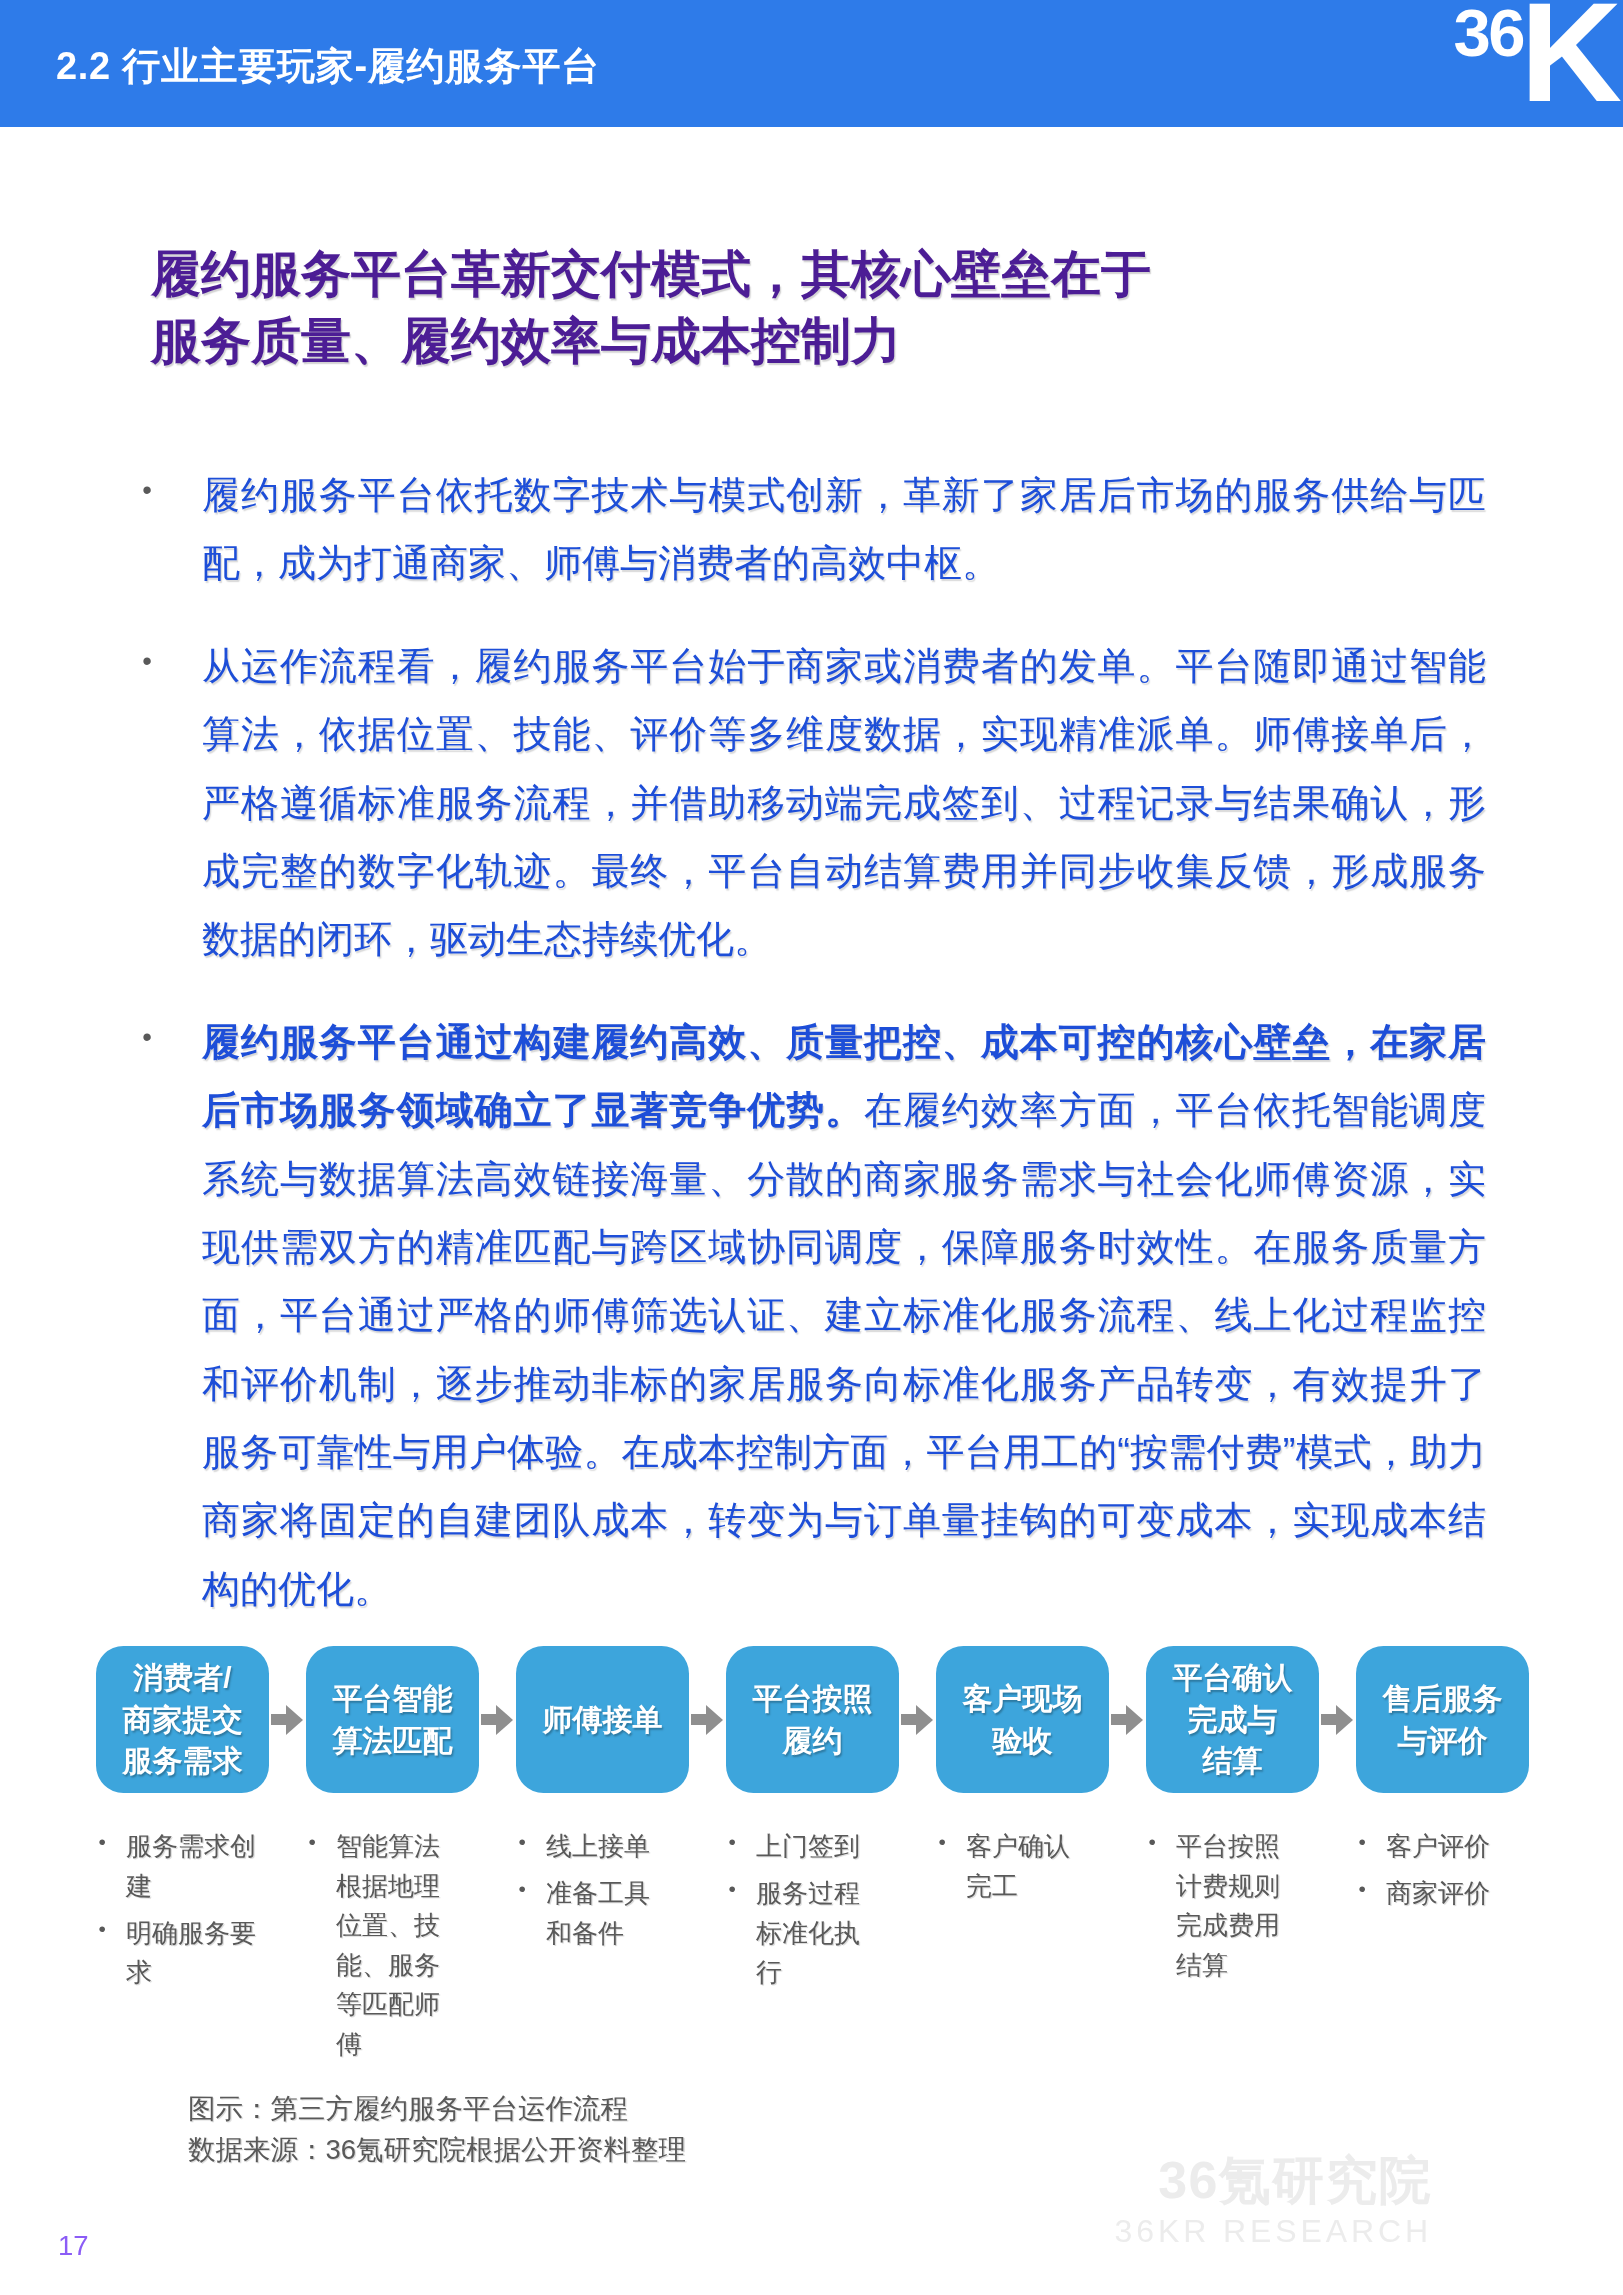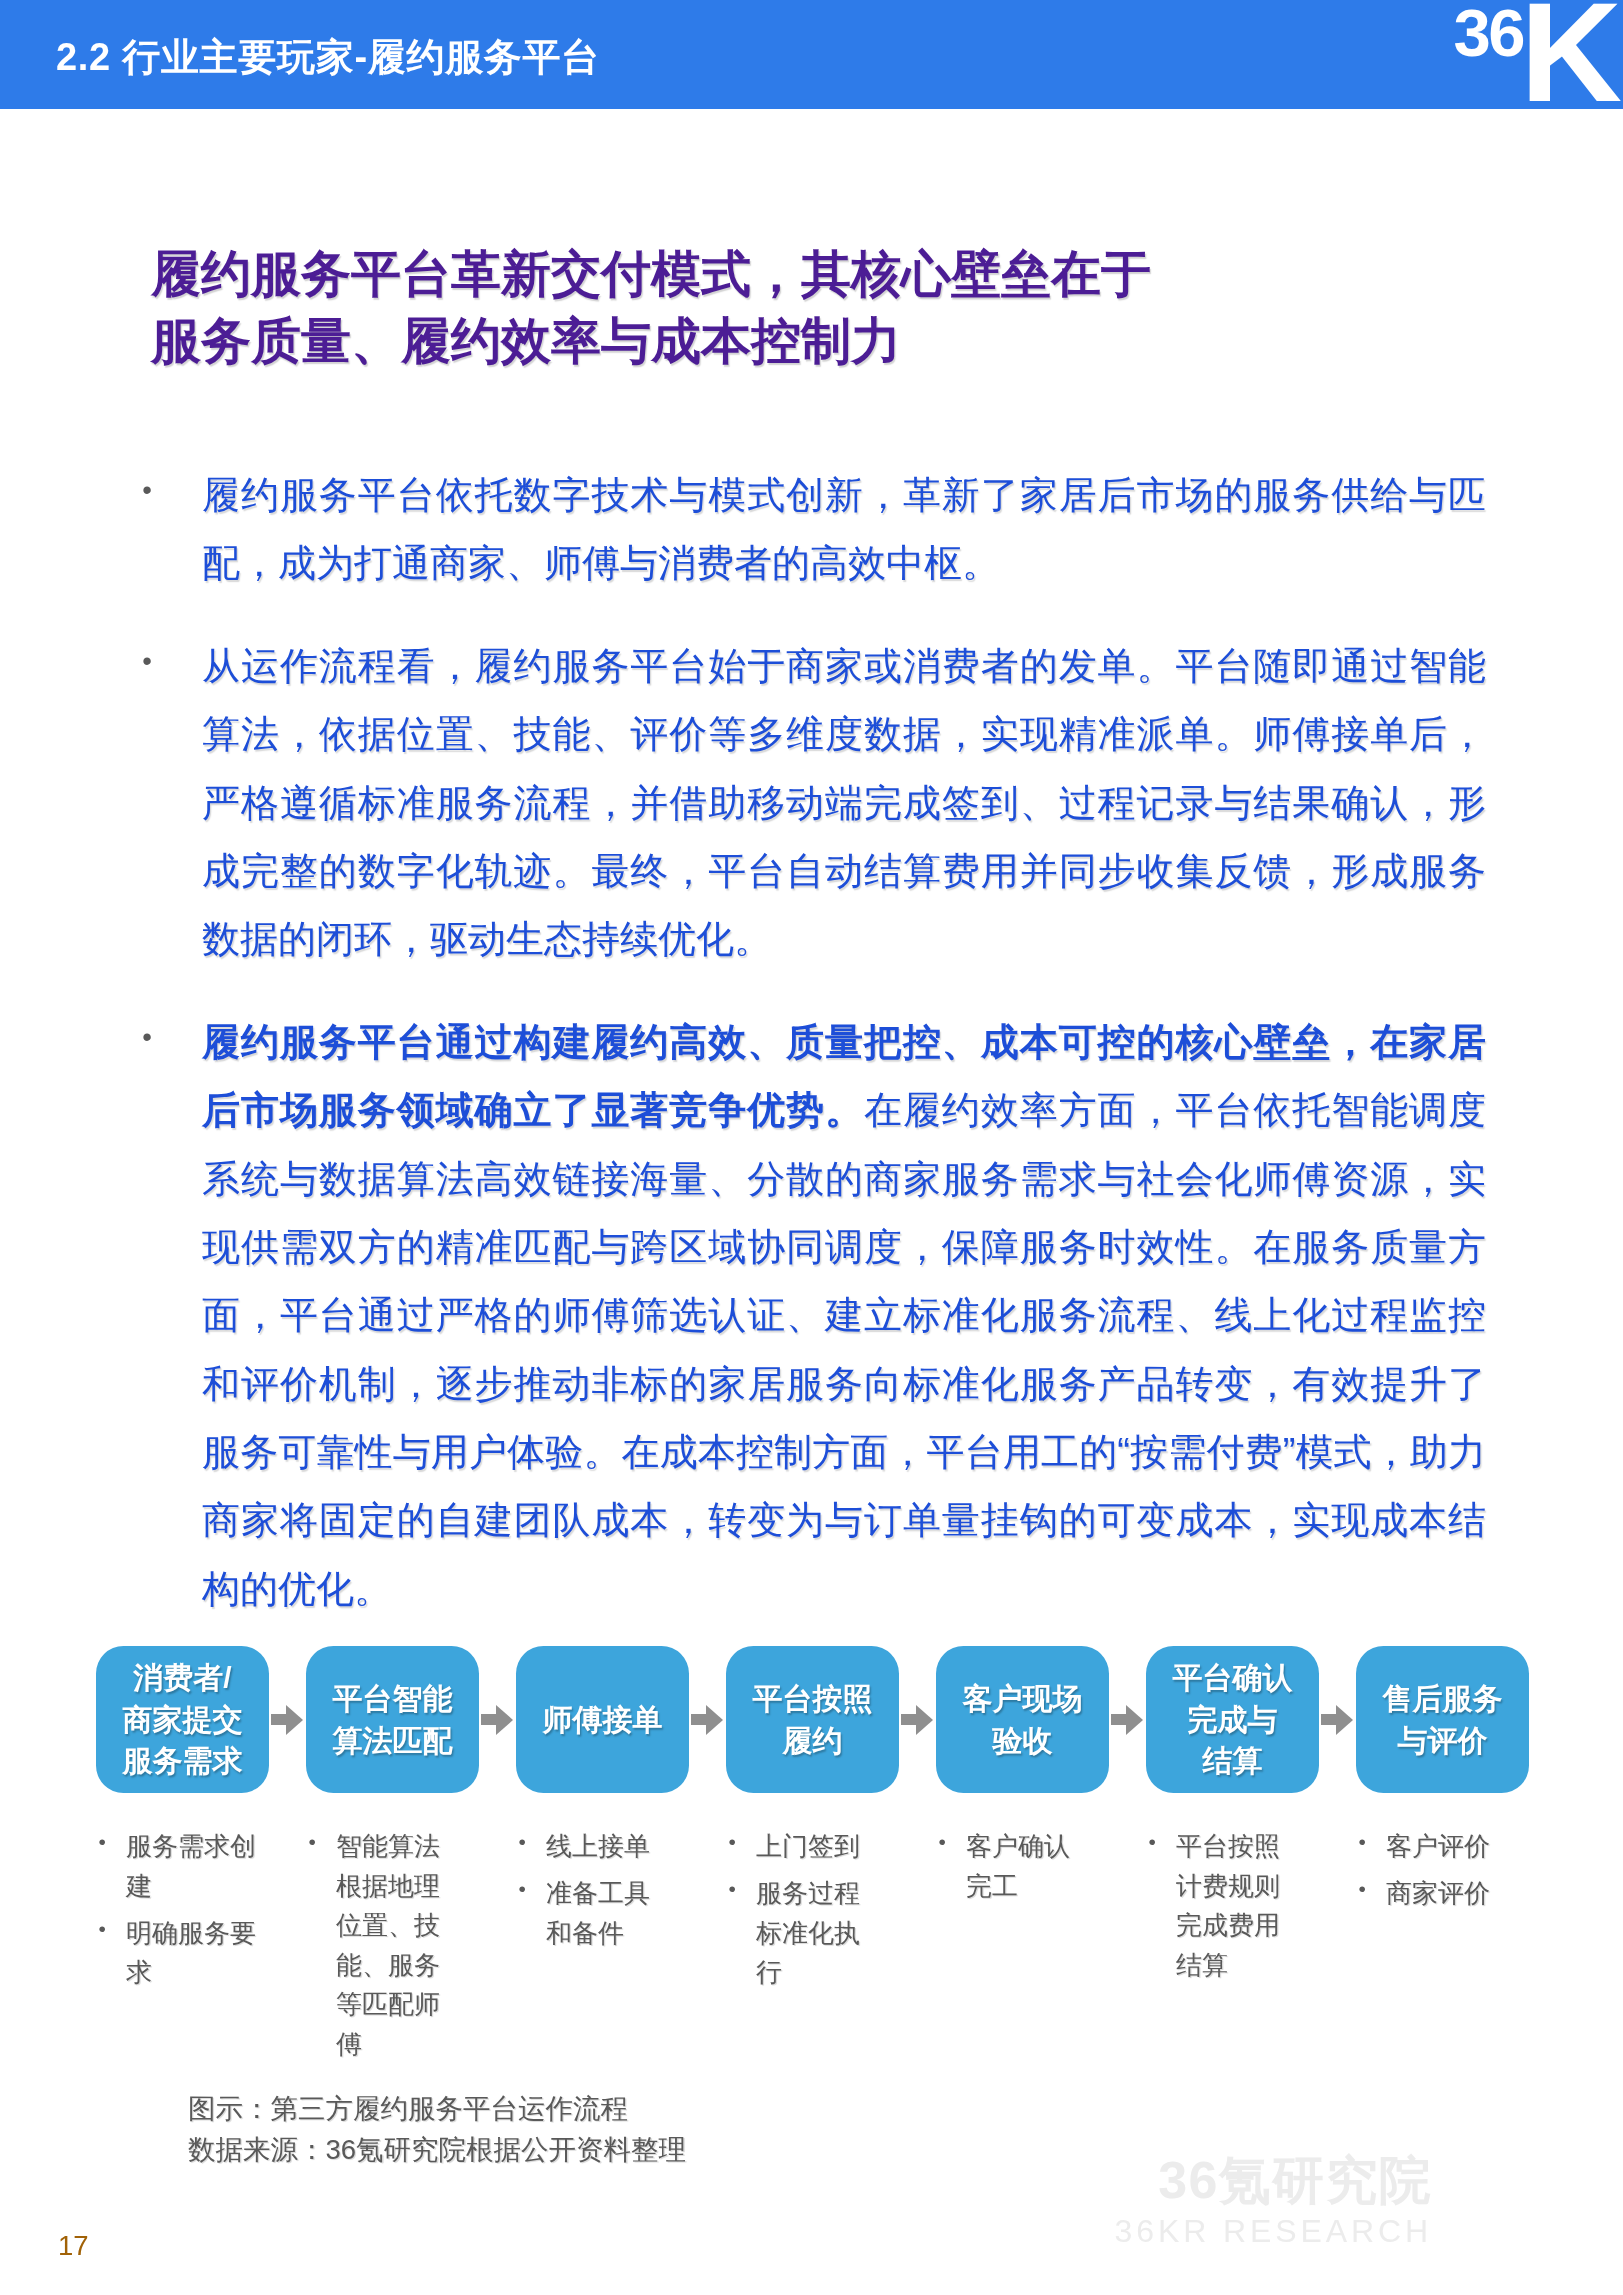--- a/index.html
+++ b/index.html
@@ -4,21 +4,21 @@
 <style>
   * { margin:0; padding:0; box-sizing:border-box; }
   html,body { width:1623px; height:2295px; }
   body {
     position:relative; background:#ffffff; overflow:hidden;
     font-family:"Liberation Sans", sans-serif; color:#595959;
   }
 
   
   .header {
-    position:absolute; top:0; left:0; width:1623px; height:109px;
+    position:absolute; top:0; left:0; width:1623px; height:127px;
     background:#2E7BE9; overflow:hidden;
   }
   .header-title {
     position:absolute; left:56px; top:52%; transform:translateY(-50%);
     color:#ffffff; font-size:38px; font-weight:bold; letter-spacing:0.7px;
     white-space:nowrap;
   }
   .logo {
     position:absolute; top:-5.2px; right:-41px; display:flex; align-items:flex-start;
     color:#ffffff; font-weight:bold; line-height:1;
@@ -78,21 +78,21 @@
   .detail-text {
     font-size:26px; line-height:1.52; color:#595959; white-space:pre-line;
     text-shadow:1.3px 1.3px 0.7px rgba(0,0,0,0.15);
   }
 
   
   .caption {
     position:absolute; left:188px; top:2089px; font-size:27.5px; line-height:1.48;
     color:#595959; text-shadow:1.3px 1.3px 0.7px rgba(0,0,0,0.15);
   }
-  .page-number { position:absolute; left:58px; top:2230px; font-size:27.5px; color:#a16207; }
+  .page-number { position:absolute; left:58px; top:2230px; font-size:27.5px; color:#8b5cf6; }
   .watermark {
     position:absolute; right:191px; top:2154px; text-align:right;
     color:#ECECEC; line-height:1.0;
   }
   .watermark-cn { font-size:52px; font-weight:bold; letter-spacing:1.3px; }
   .watermark-en { font-size:32px; margin-top:9.2px; letter-spacing:3.9px; }
 </style>
 </head>
 <body>
 

